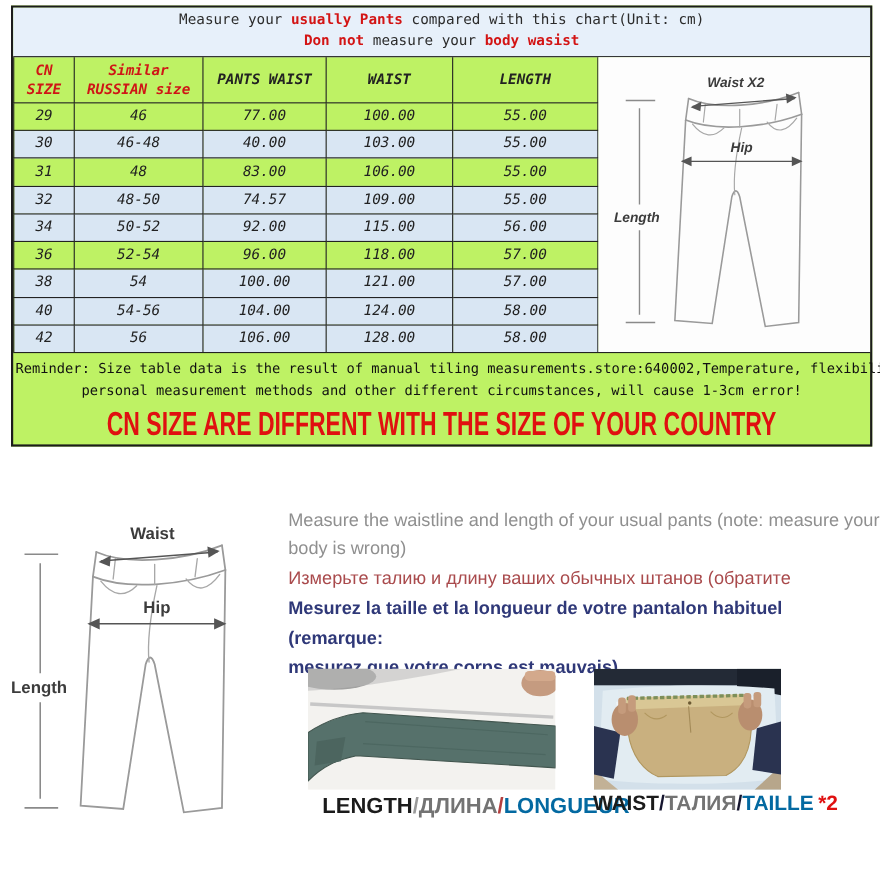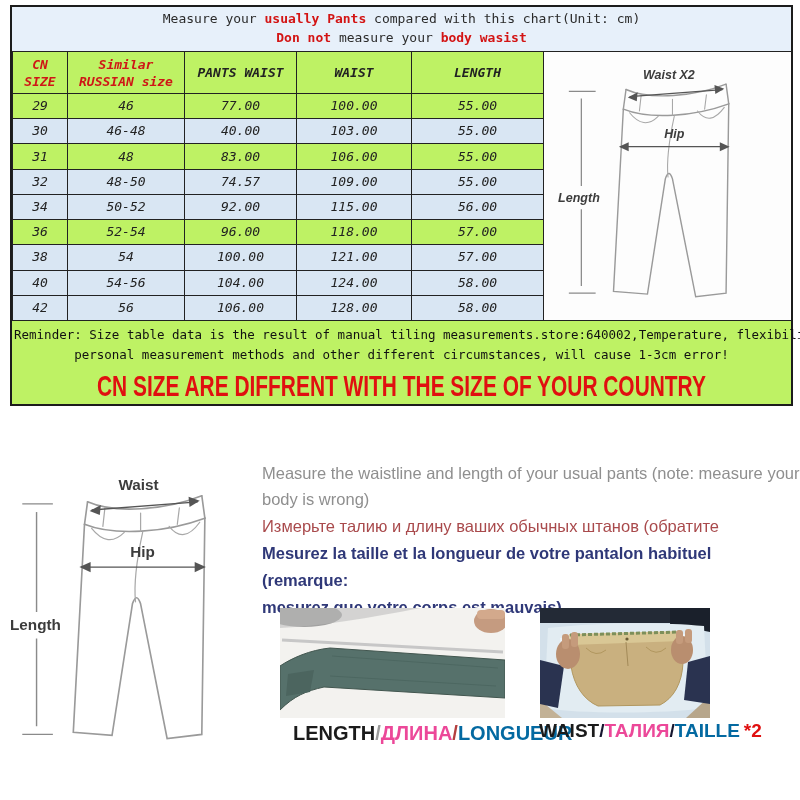--- a/index.html
+++ b/index.html
@@ -42,21 +42,21 @@
   .ins-fr{color:#2f3878;font-size:16.5px;line-height:27px;font-weight:600;}
 
   
   .photo-length{position:absolute;left:280px;top:608px;}
   .photo-waist{position:absolute;left:540px;top:608px;}
 
   
   .caption{position:absolute;font-family:"Liberation Sans",sans-serif;font-weight:bold;white-space:nowrap;}
   .caption-length{left:293px;top:722px;font-size:20px;}
   .caption-waist{left:539px;top:720px;font-size:19px;}
-  .cap-en{color:#1b1b1b;}.cap-sep-gray{color:#9a9a9a;}.cap-ru{color:#ec4899;}
+  .cap-en{color:#1b1b1b;}.cap-sep-gray{color:#9a9a9a;}.cap-ru{color:#737373;}
   .cap-sep-red{color:#b43f3f;}.cap-sep-dark{color:#15152e;}.cap-fr{color:#0369a1;}
   .cap-mult{color:#e01010;margin-left:4px;}
 </style>
 </head>
 <body>
 
 <div class="top-block">
 
   <div class="banner">
     <div><span>Measure your </span><span class="red">usually Pants</span><span> compared with this chart(Unit: cm)</span></div>

